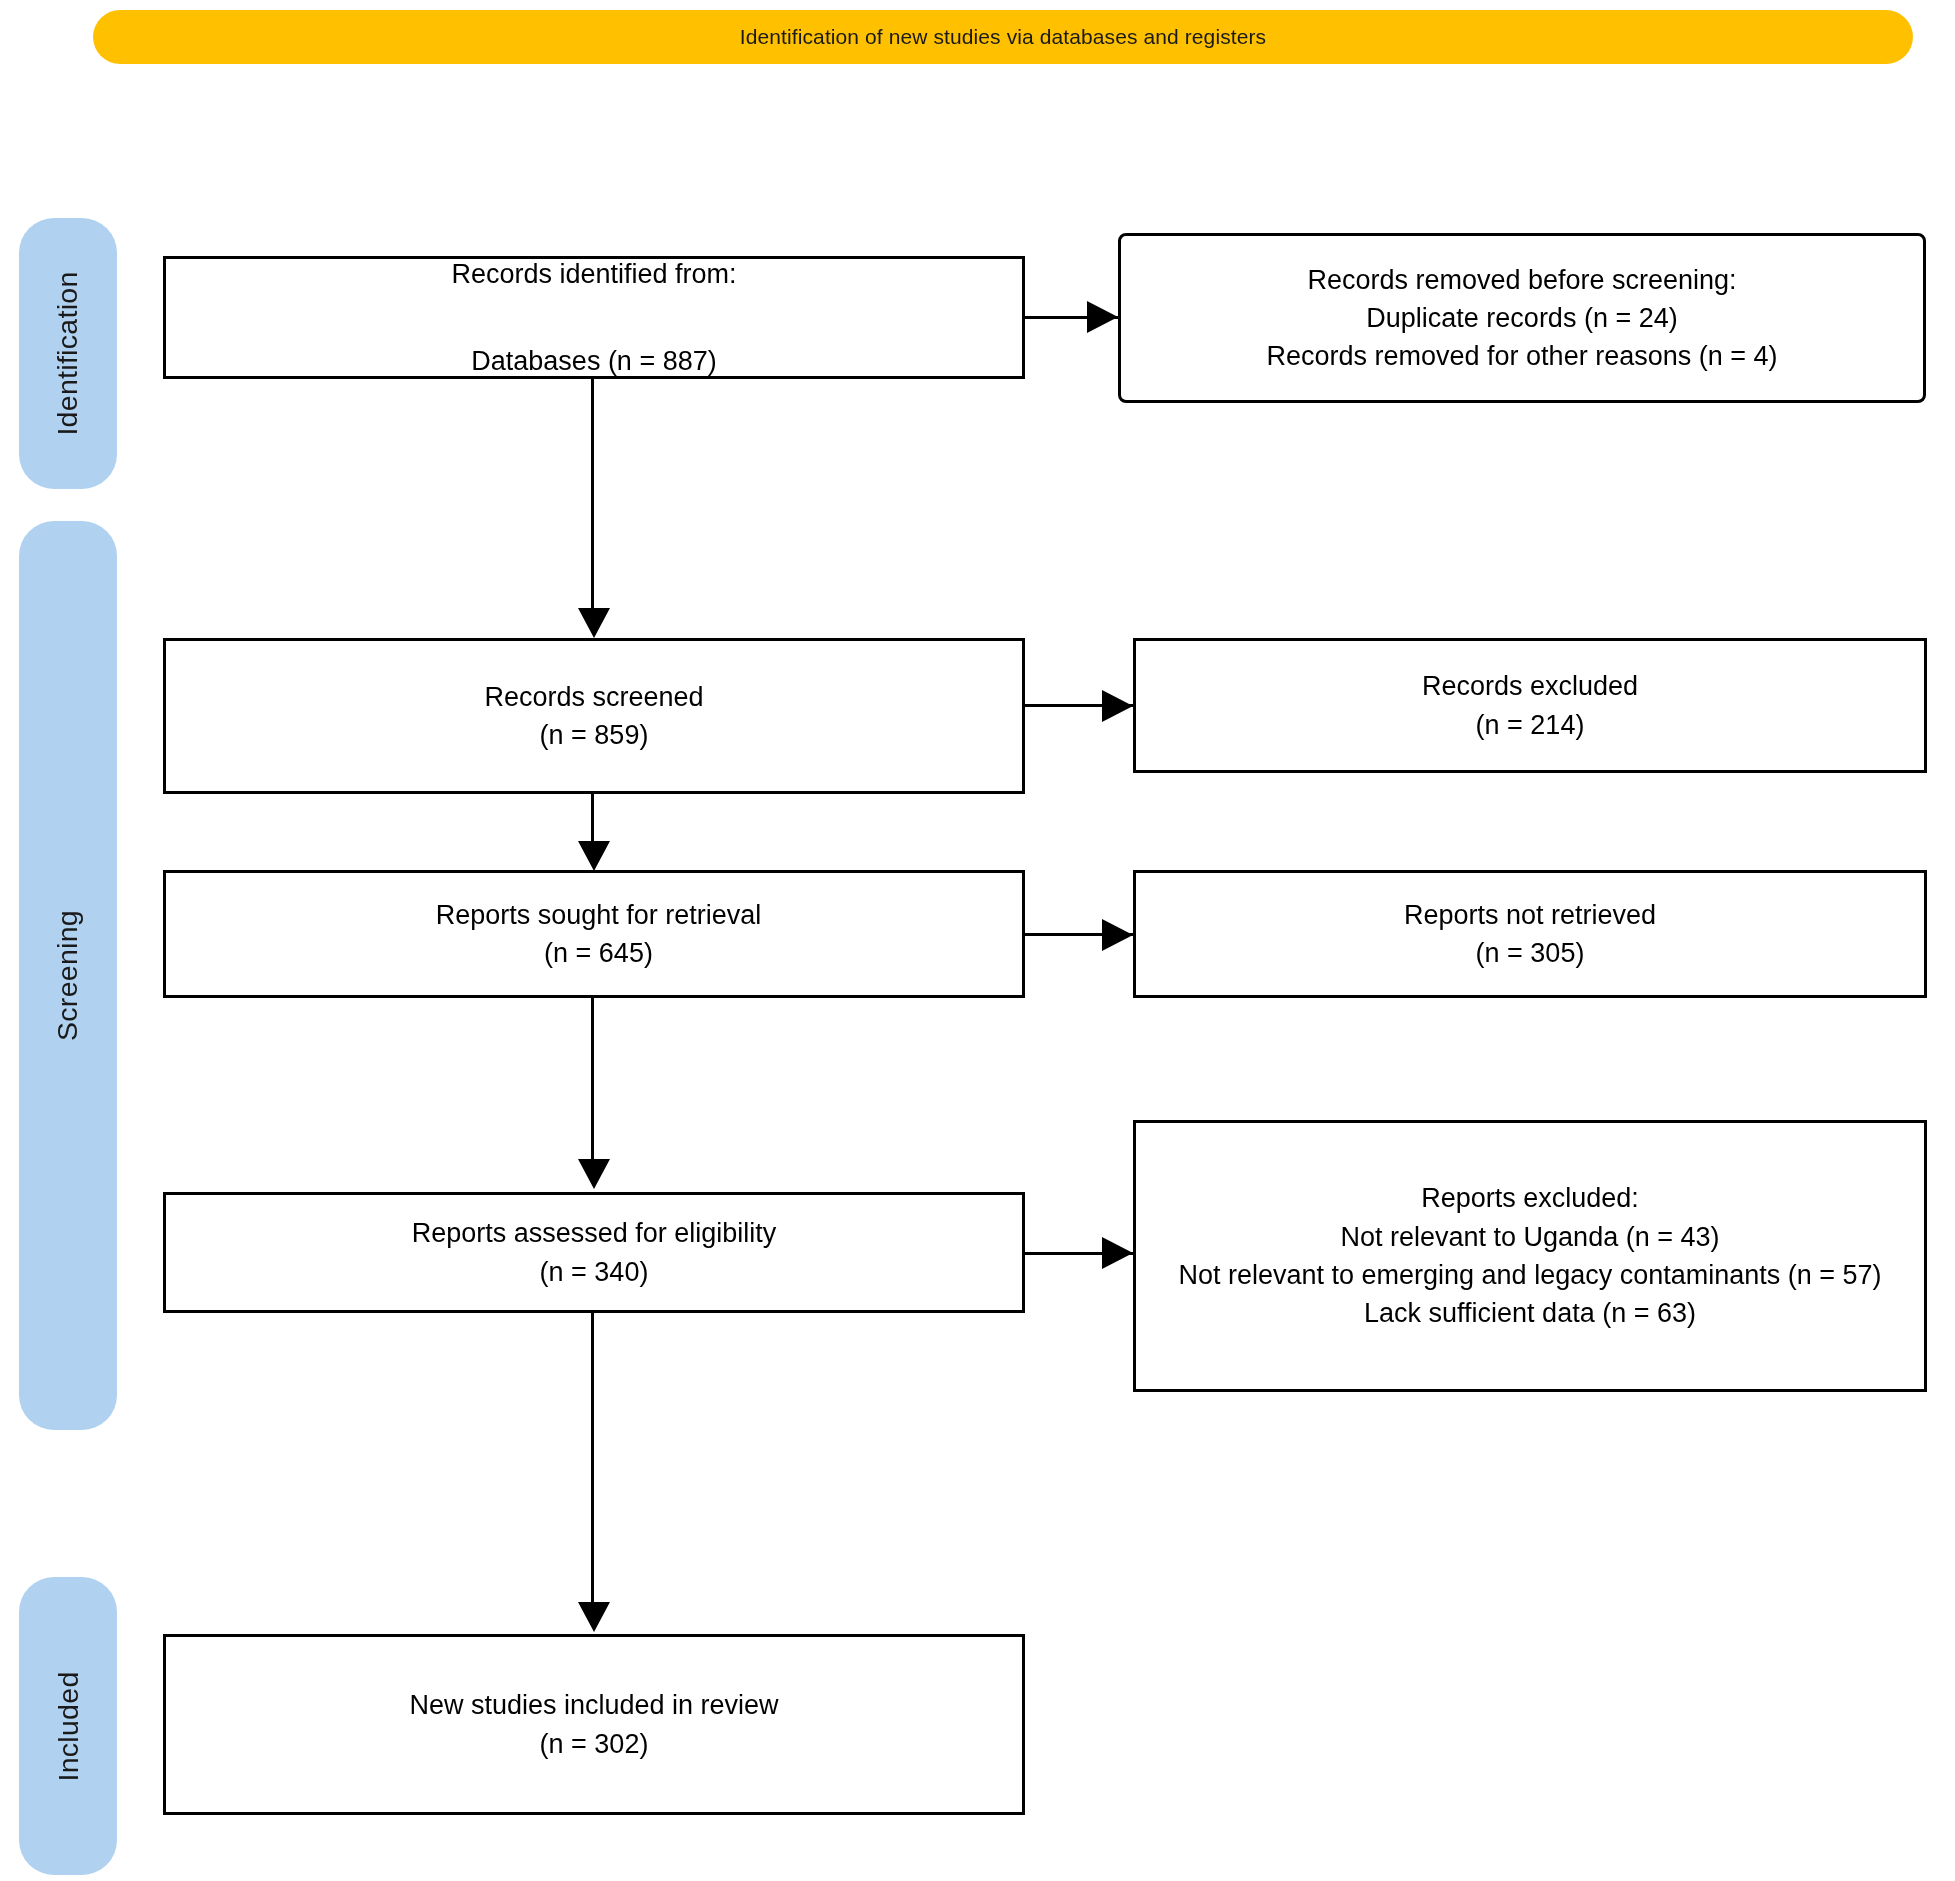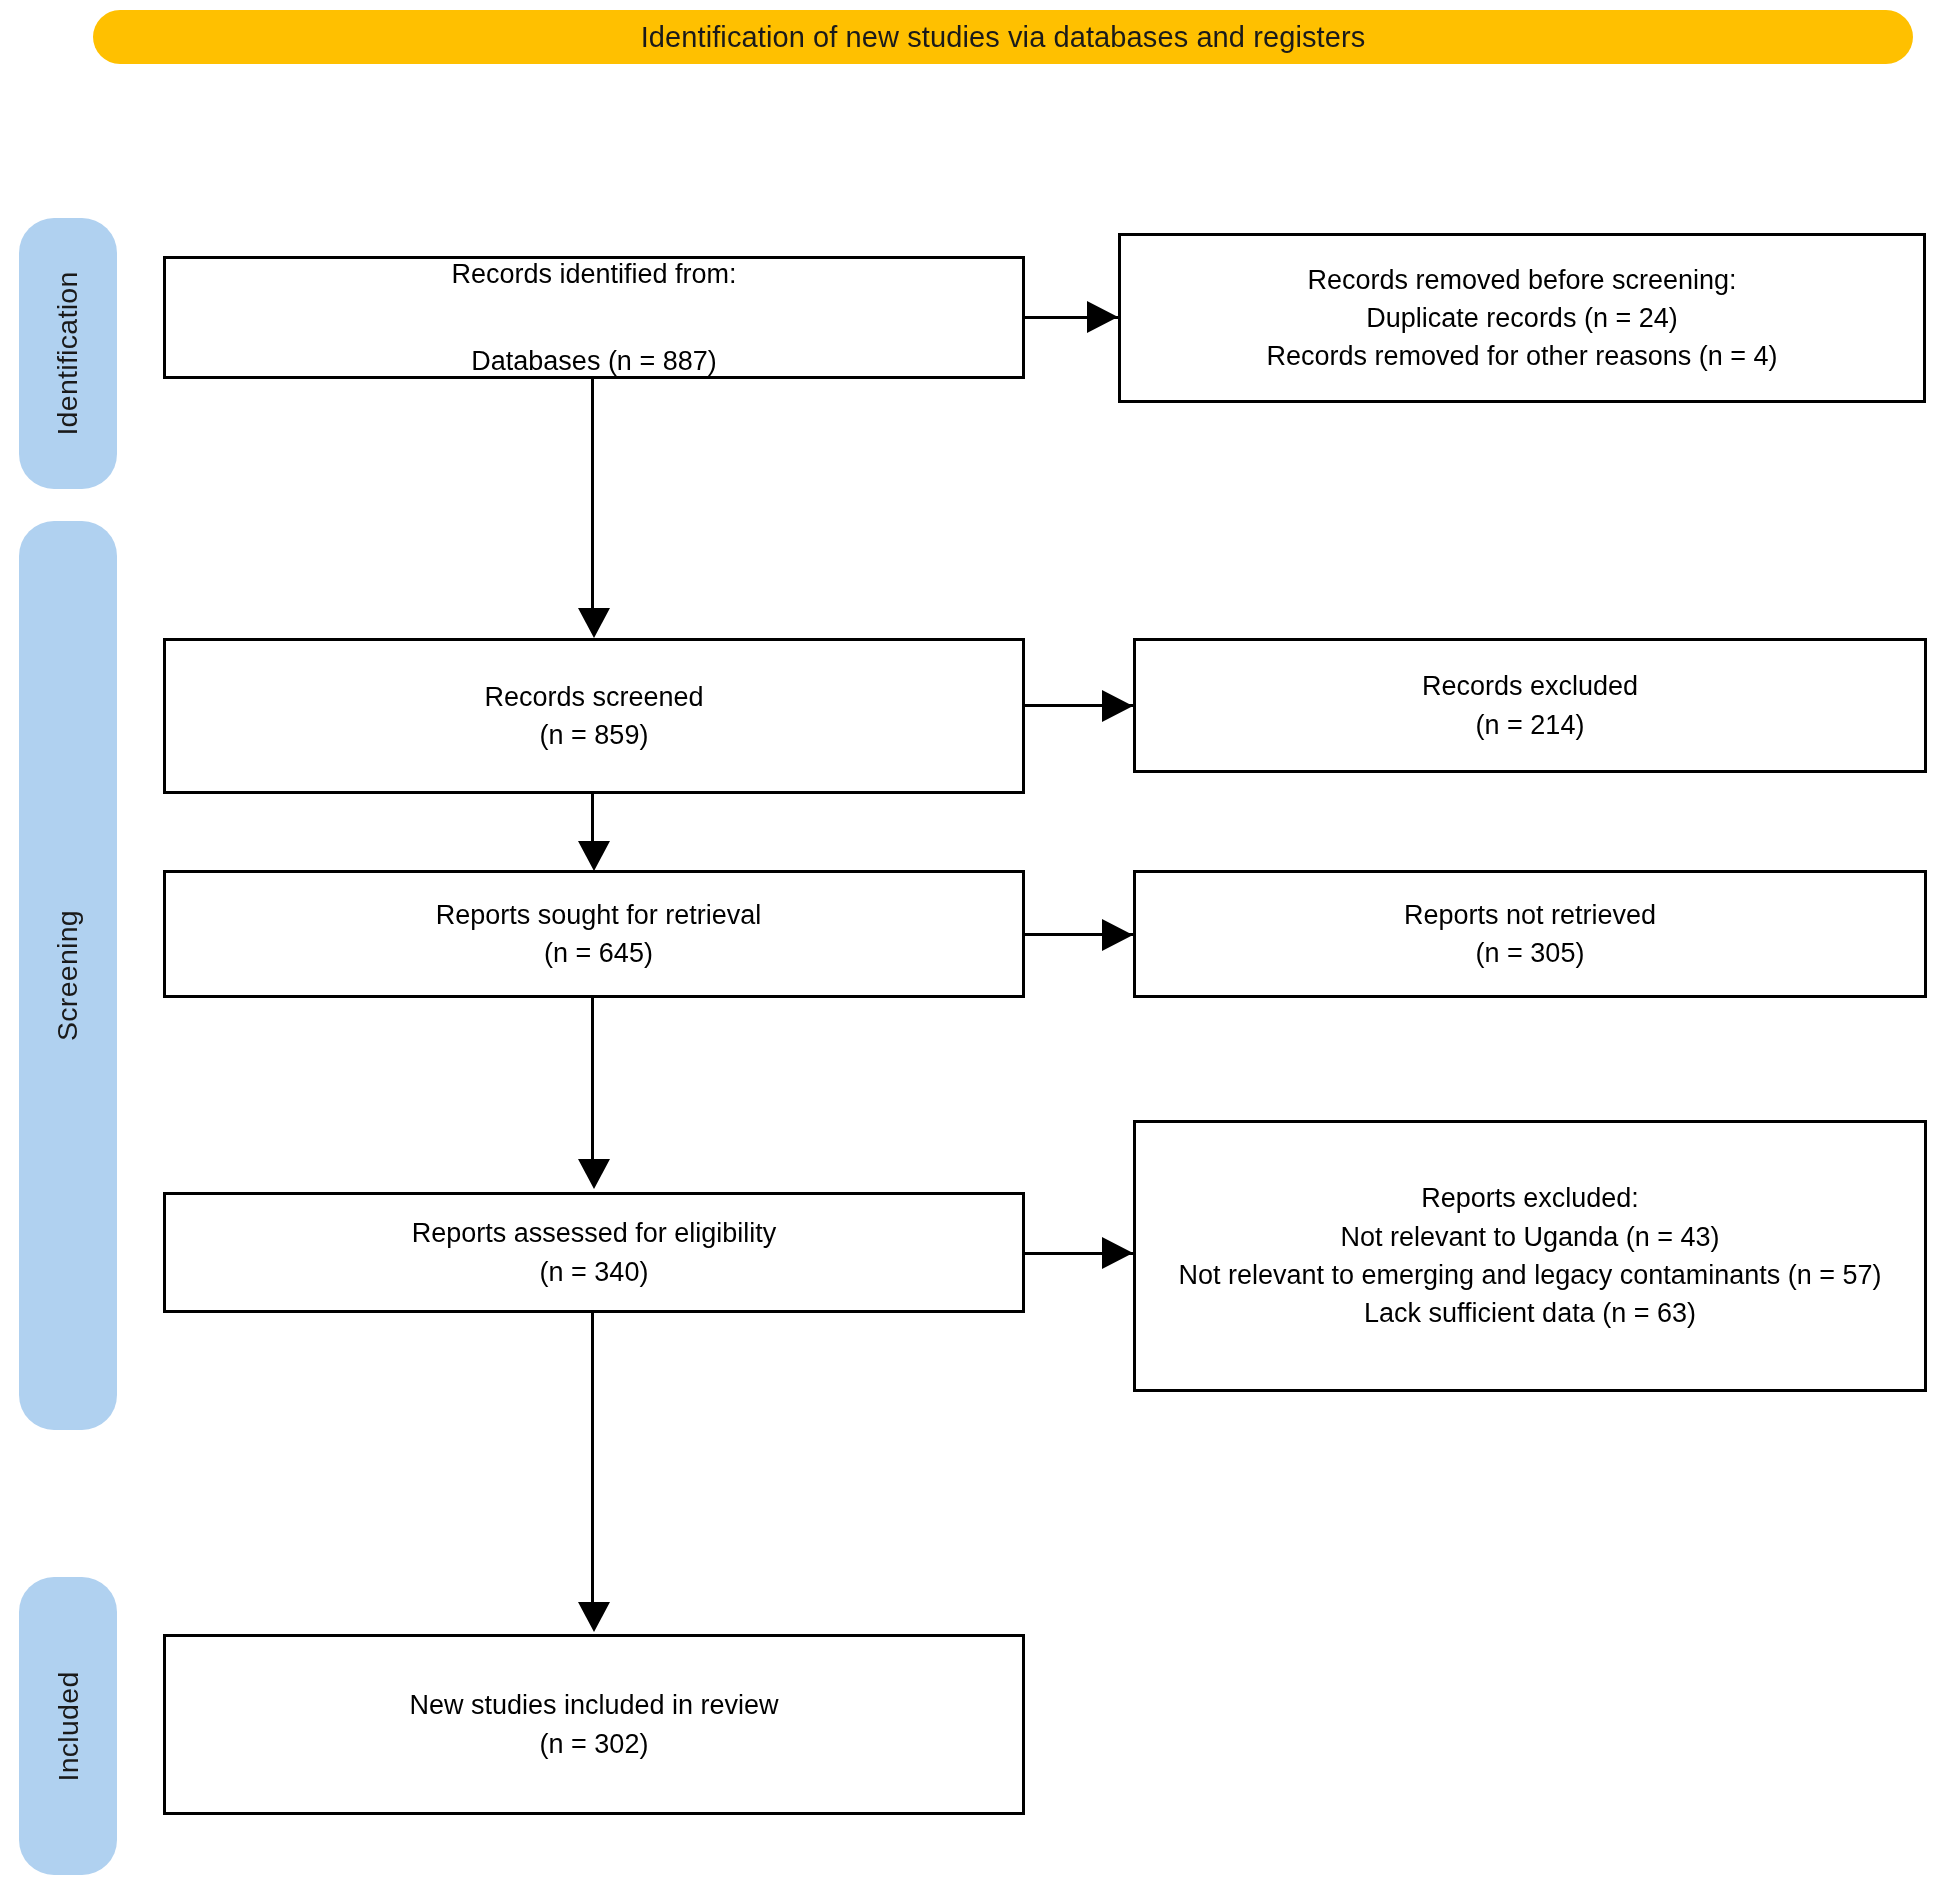--- a/index.html
+++ b/index.html
@@ -25,21 +25,21 @@
     top: 10px;
     width: 1820px;
     height: 54px;
     background: #FFC000;
     border-radius: 27px;
     display: flex;
     align-items: center;
     justify-content: center;
   }
   .header-banner .header-title {
-    font-size: 29px;
+    font-size: 21px;
     color: #1a1a1a;
     letter-spacing: 0.1px;
     white-space: nowrap;
   }
 
   
   .stage-pill {
     position: absolute;
     left: 18.6px;
     width: 98px;
@@ -75,21 +75,21 @@
   .flow-box .line {
     font-size: 27px;
     line-height: 1.42;
     color: #000000;
     text-align: center;
     white-space: nowrap;
   }
   .flow-box.wrap .line { white-space: normal; }
 
   #box-identified      { left: 163px;  top: 256px;  width: 862px; height: 123px; gap: 48px; }
-  #box-removed         { left: 1118px; top: 233px;  width: 808px; height: 170px; }
+  #box-removed         { left: 1118px; top: 233px;  width: 808px; height: 170px; border-radius: 8px; }
   #box-screened        { left: 163px;  top: 638px; width: 862px; height: 156px; }
   #box-rec-excluded    { left: 1133px; top: 638px; width: 794px; height: 135px; }
   #box-sought          { left: 163px;  top: 870px; width: 862px; height: 128px; padding-left: 20px; }
   #box-not-retrieved   { left: 1133px; top: 870px; width: 794px; height: 128px; }
   #box-assessed        { left: 163px;  top: 1192px; width: 862px; height: 121px; }
   #box-rep-excluded    { left: 1133px; top: 1120px; width: 794px; height: 272px; }
   #box-included        { left: 163px;  top: 1634px; width: 862px; height: 181px; }
 
   
   .conn-v {

